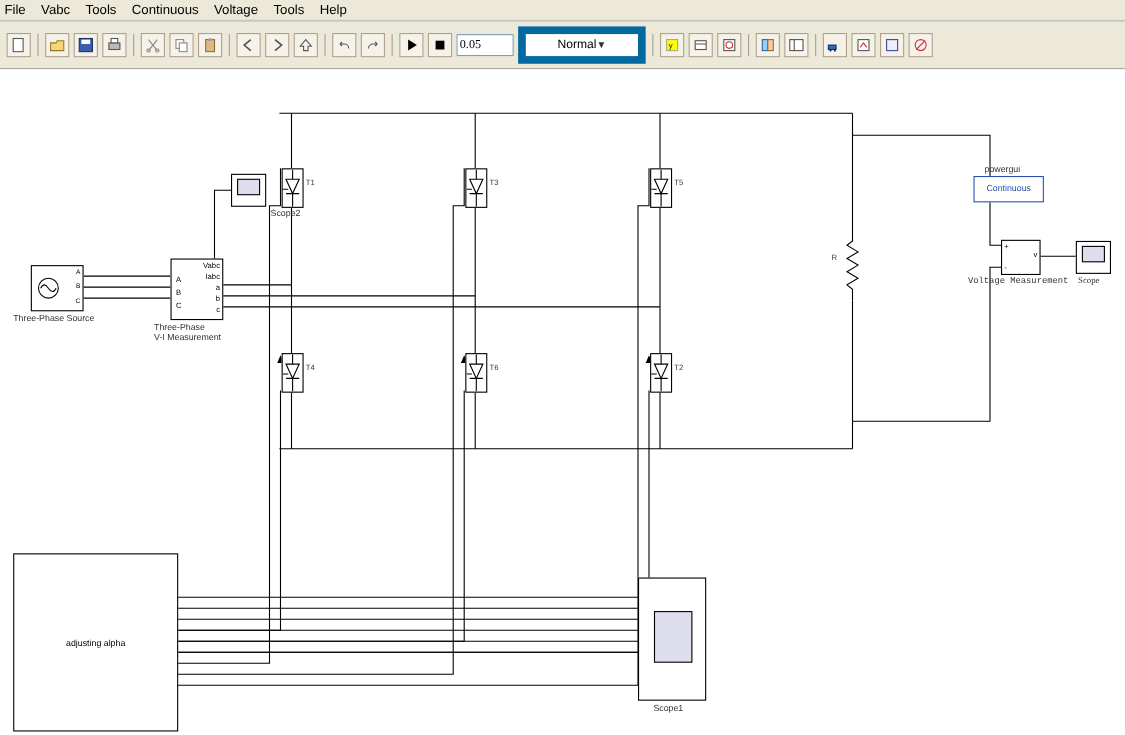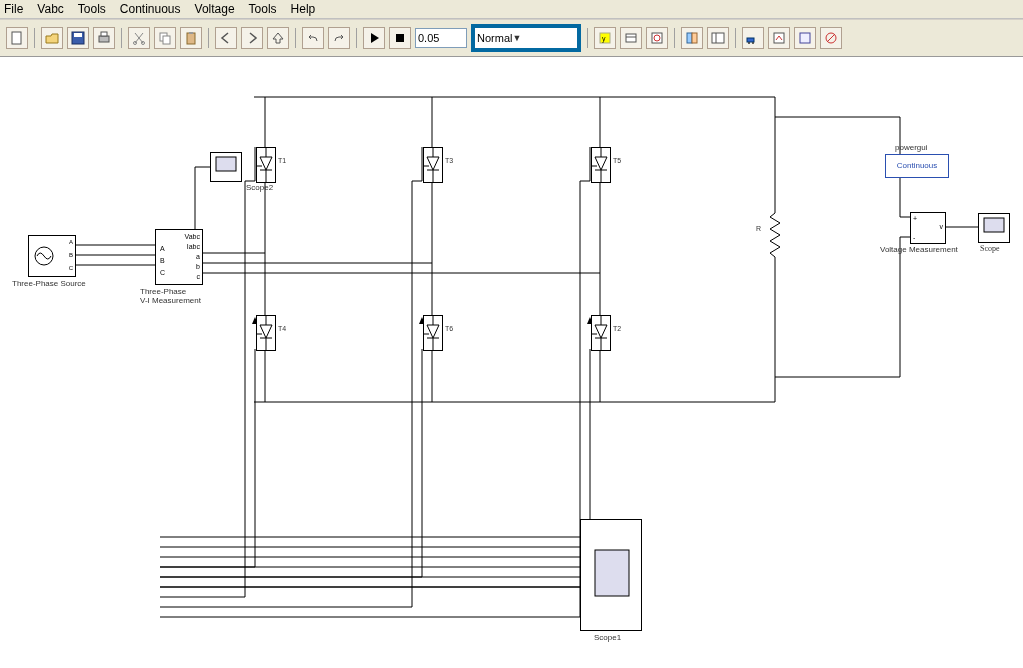--- a/index.html
+++ b/index.html
@@ -5,22 +5,22 @@
   html,body{margin:0;padding:0;font-family:Tahoma,Arial,sans-serif;font-size:11px;background:#fff;color:#000;}
   
   .menubar{background:#ece9d8;border-bottom:1px solid #c0c0c0;padding:2px 4px;display:flex;gap:14px;font-size:12px;}
   .menubar span{cursor:default;}
   .sep-line{height:1px;background:#d4d0c8;}
   
   .toolbar{background:#ece9d8;border-bottom:1px solid #999;padding:4px 6px;display:flex;align-items:center;gap:4px;}
   .tbtn{width:20px;height:20px;border:1px solid #b0a090;background:#f5f2e9;display:flex;align-items:center;justify-content:center;font-size:11px;}
   .tbtn svg{width:14px;height:14px;}
   .tsep{width:1px;height:20px;background:#a0a0a0;margin:0 2px;}
-  .simtime{width:46px;height:18px;border:1px solid #7f9db9;background:#fff;font-size:11px;padding:0 2px;}
-  .modesel{width:98px;height:20px;border:4px solid #0369a1;background:#fff;font-size:11px;padding:0 2px;display:flex;align-items:center;justify-content:flex-start;}
+  .simtime{width:46px;height:18px;border:1px solid #7f9db9;background:#fff;font-size:11px;padding:0 2px;font-family:Liberation Serif, serif;}
+  .modesel{width:98px;height:20px;border:7px solid #0369a1;background:#fff;font-size:11px;padding:0 2px;display:flex;align-items:center;justify-content:center;}
   .modesel .arrow{font-size:9px;color:#333;}
   
   .canvas{position:relative;width:1023px;height:620px;background:#fff;overflow:hidden;}
   .block{position:absolute;border:1px solid #000;background:#fff;font-size:8px;text-align:center;}
   .lbl{position:absolute;font-size:8px;color:#333;white-space:nowrap;text-align:left;}
   .tlbl{position:absolute;font-size:7px;color:#333;}
   .port{font-size:7px;text-align:left;padding-left:2px;line-height:1.4;}
   .thy{position:absolute;width:18px;height:34px;border:1px solid #000;background:#fff;}
   .thy svg{width:100%;height:100%;}
   
@@ -336,32 +336,35 @@
         <polyline points="7,0 7,8 2,12 12,18 2,24 12,30 2,36 12,42 2,48 7,52 7,62" fill="none" stroke="#000"></polyline>
       </svg>
   </div>
   <div class="tlbl" style="left:756px;top:168px;">R</div>
 
   <div class="block" style="left:910px;top:155px;width:34px;height:30px;">
     <div style="position:absolute;left:2px;top:2px;font-size:7px">+</div>
     <div style="position:absolute;left:2px;bottom:2px;font-size:7px">-</div>
     <div style="position:absolute;right:2px;top:10px;font-size:7px">v</div>
   </div>
-  <div class="lbl" style="left:880px;top:188px;width:100px;">Voltage Measurement</div>
+  <div class="lbl" style="left:880px;top:188px;width:100px;font-family:Liberation Mono, monospace;">Voltage Measurement</div>
 
   <div class="block" style="left:978px;top:156px;width:30px;height:28px;">
     <svg viewBox="0 0 30 28">
         <rect x="5" y="4" width="20" height="14" fill="#dde" stroke="#000"></rect>
       </svg>
   </div>
   <div class="lbl" style="left:980px;top:187px;width:30px;font-family:Liberation Serif, serif;">Scope</div>
 
   <div class="block" style="left:885px;top:60px;width:62px;height:22px;border-color:#2a4fb0;color:#2a4fb0;font-size:8px;line-height:22px;margin-top:37px;">Continuous</div>
   <div class="lbl" style="left:895px;top:86px;width:46px;">powergui</div>
 
+  <div class="block" style="left:12px;top:440px;width:148px;height:160px;display:flex;align-items:center;justify-content:center;">
+    <span style="font-size:8px">adjusting alpha</span>
+  </div>
 
   <div class="block" style="left:580px;top:462px;width:60px;height:110px;">
     <svg viewBox="0 0 60 110" width="60" height="110">
         <rect x="14" y="30" width="34" height="46" fill="#dde" stroke="#000"></rect>
       </svg>
   </div>
   <div class="lbl" style="left:594px;top:576px;width:36px;">Scope1</div>
 
 </div>
 

